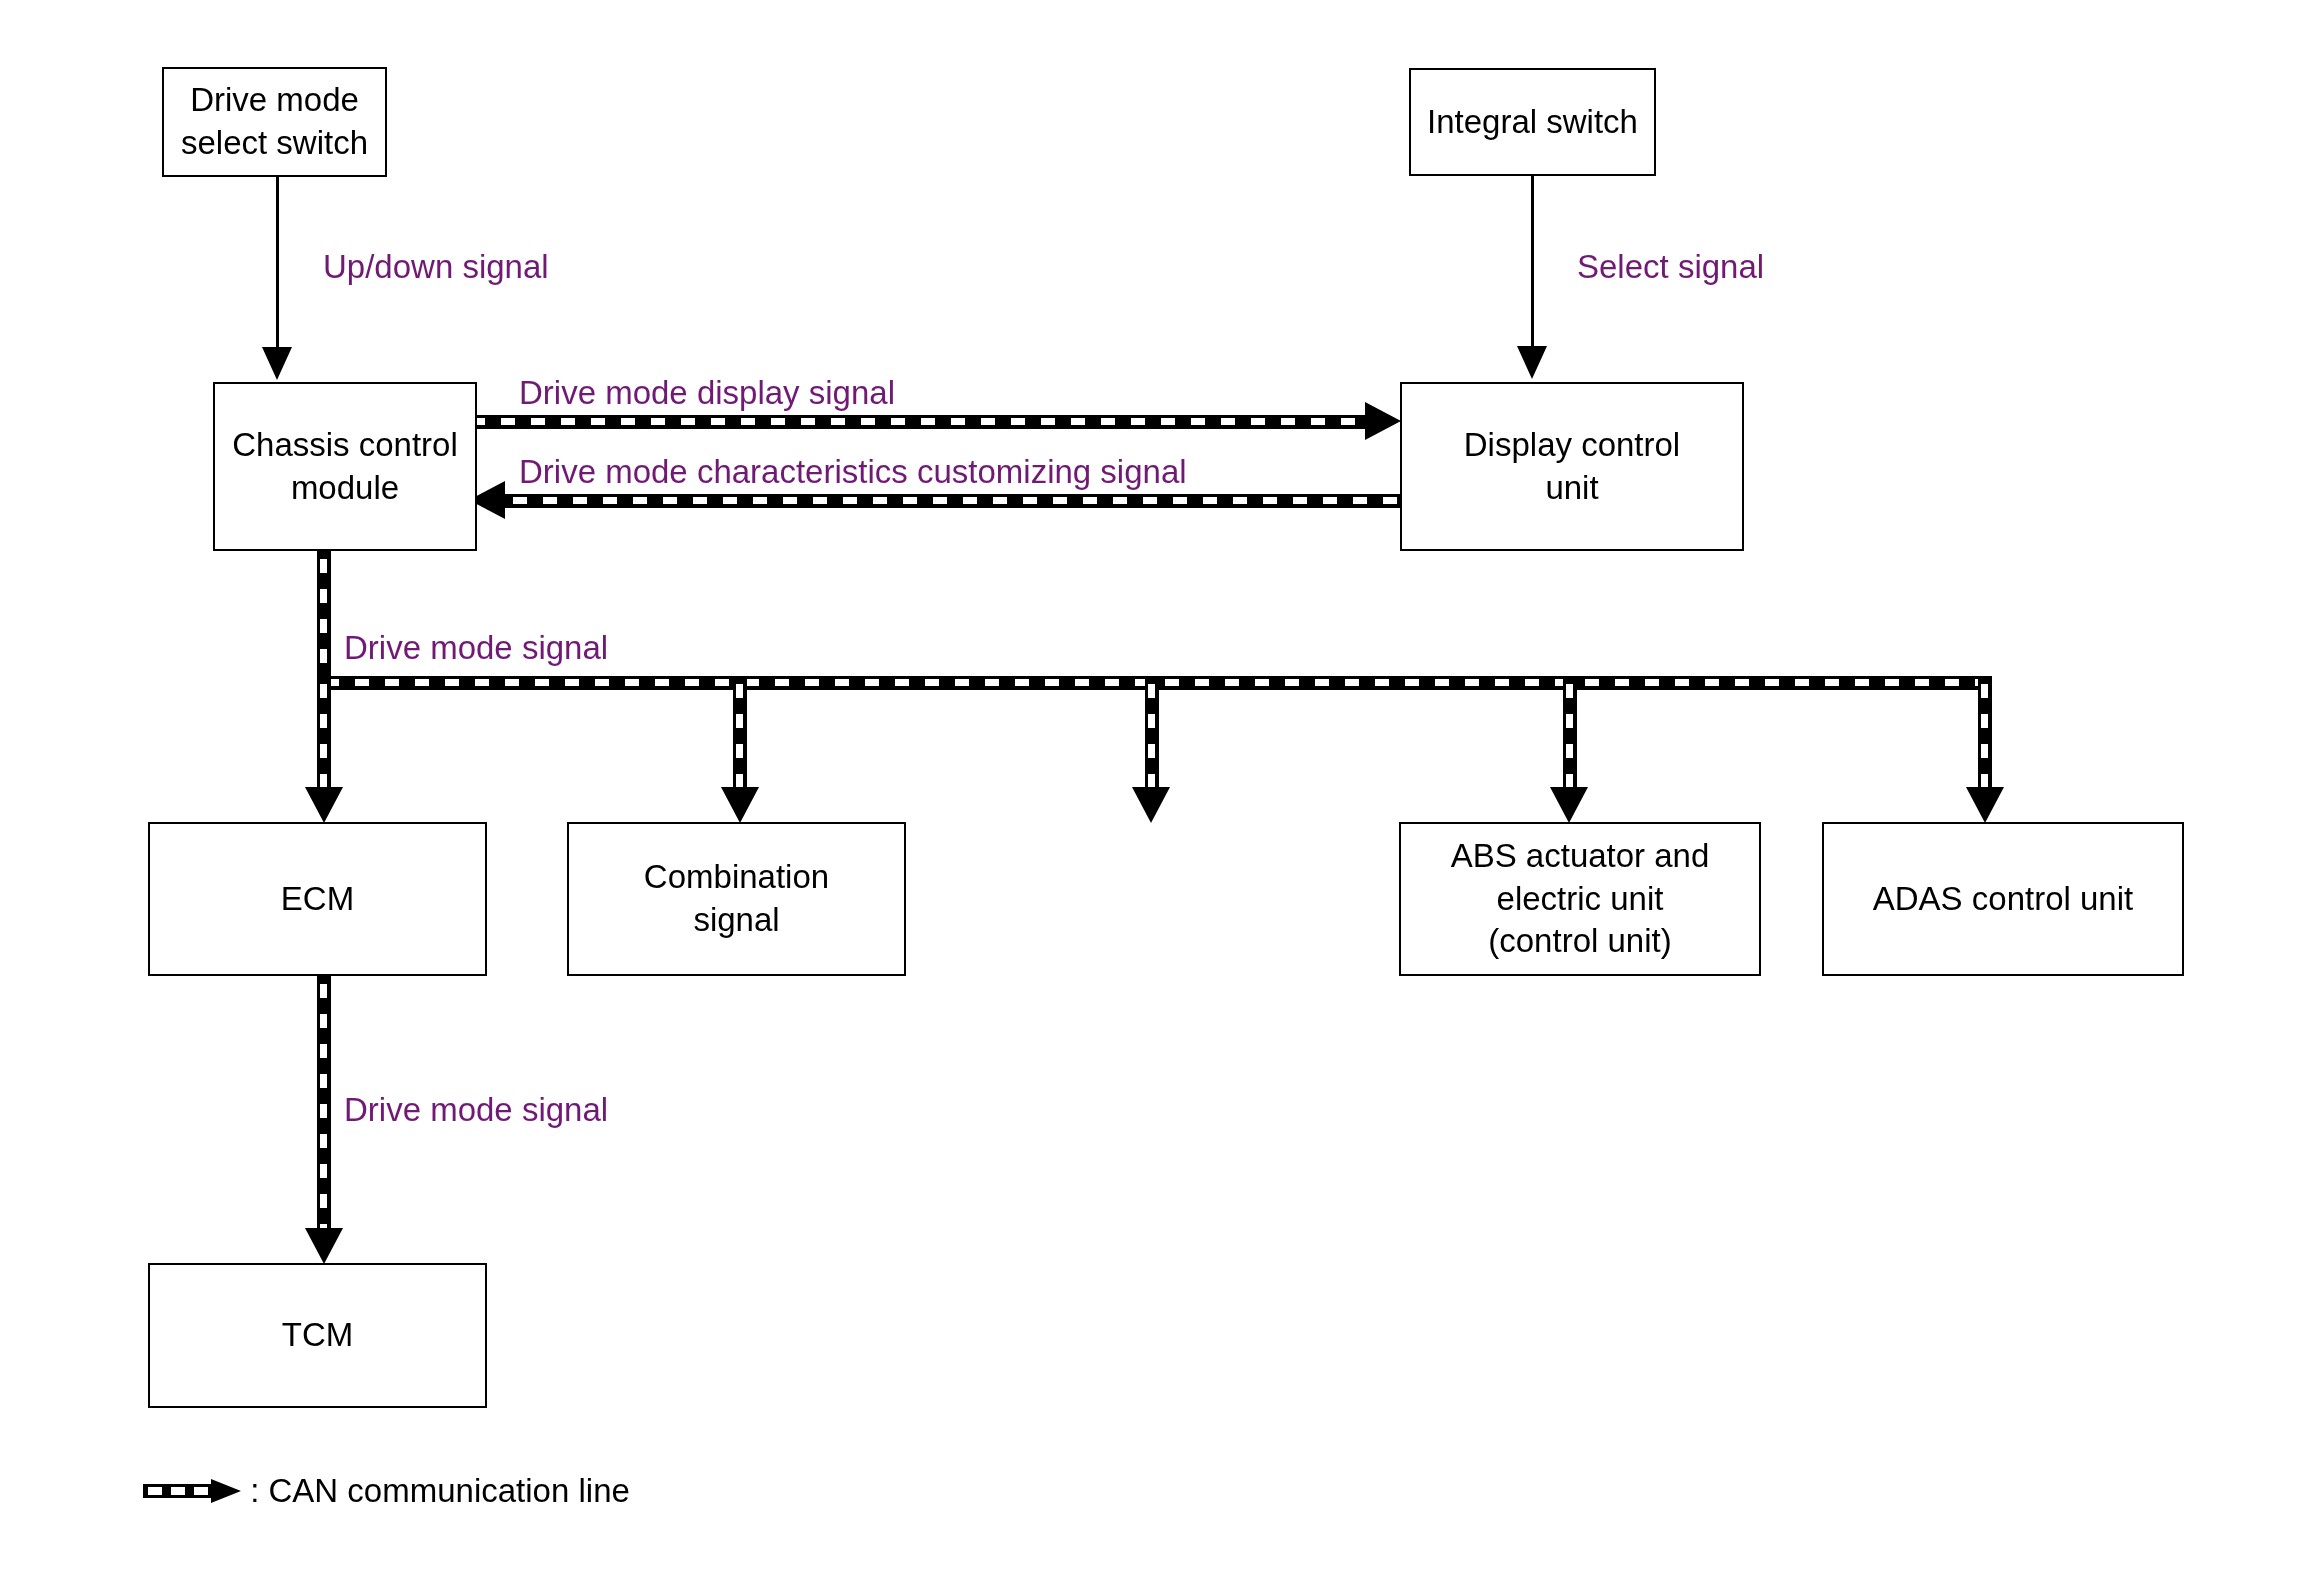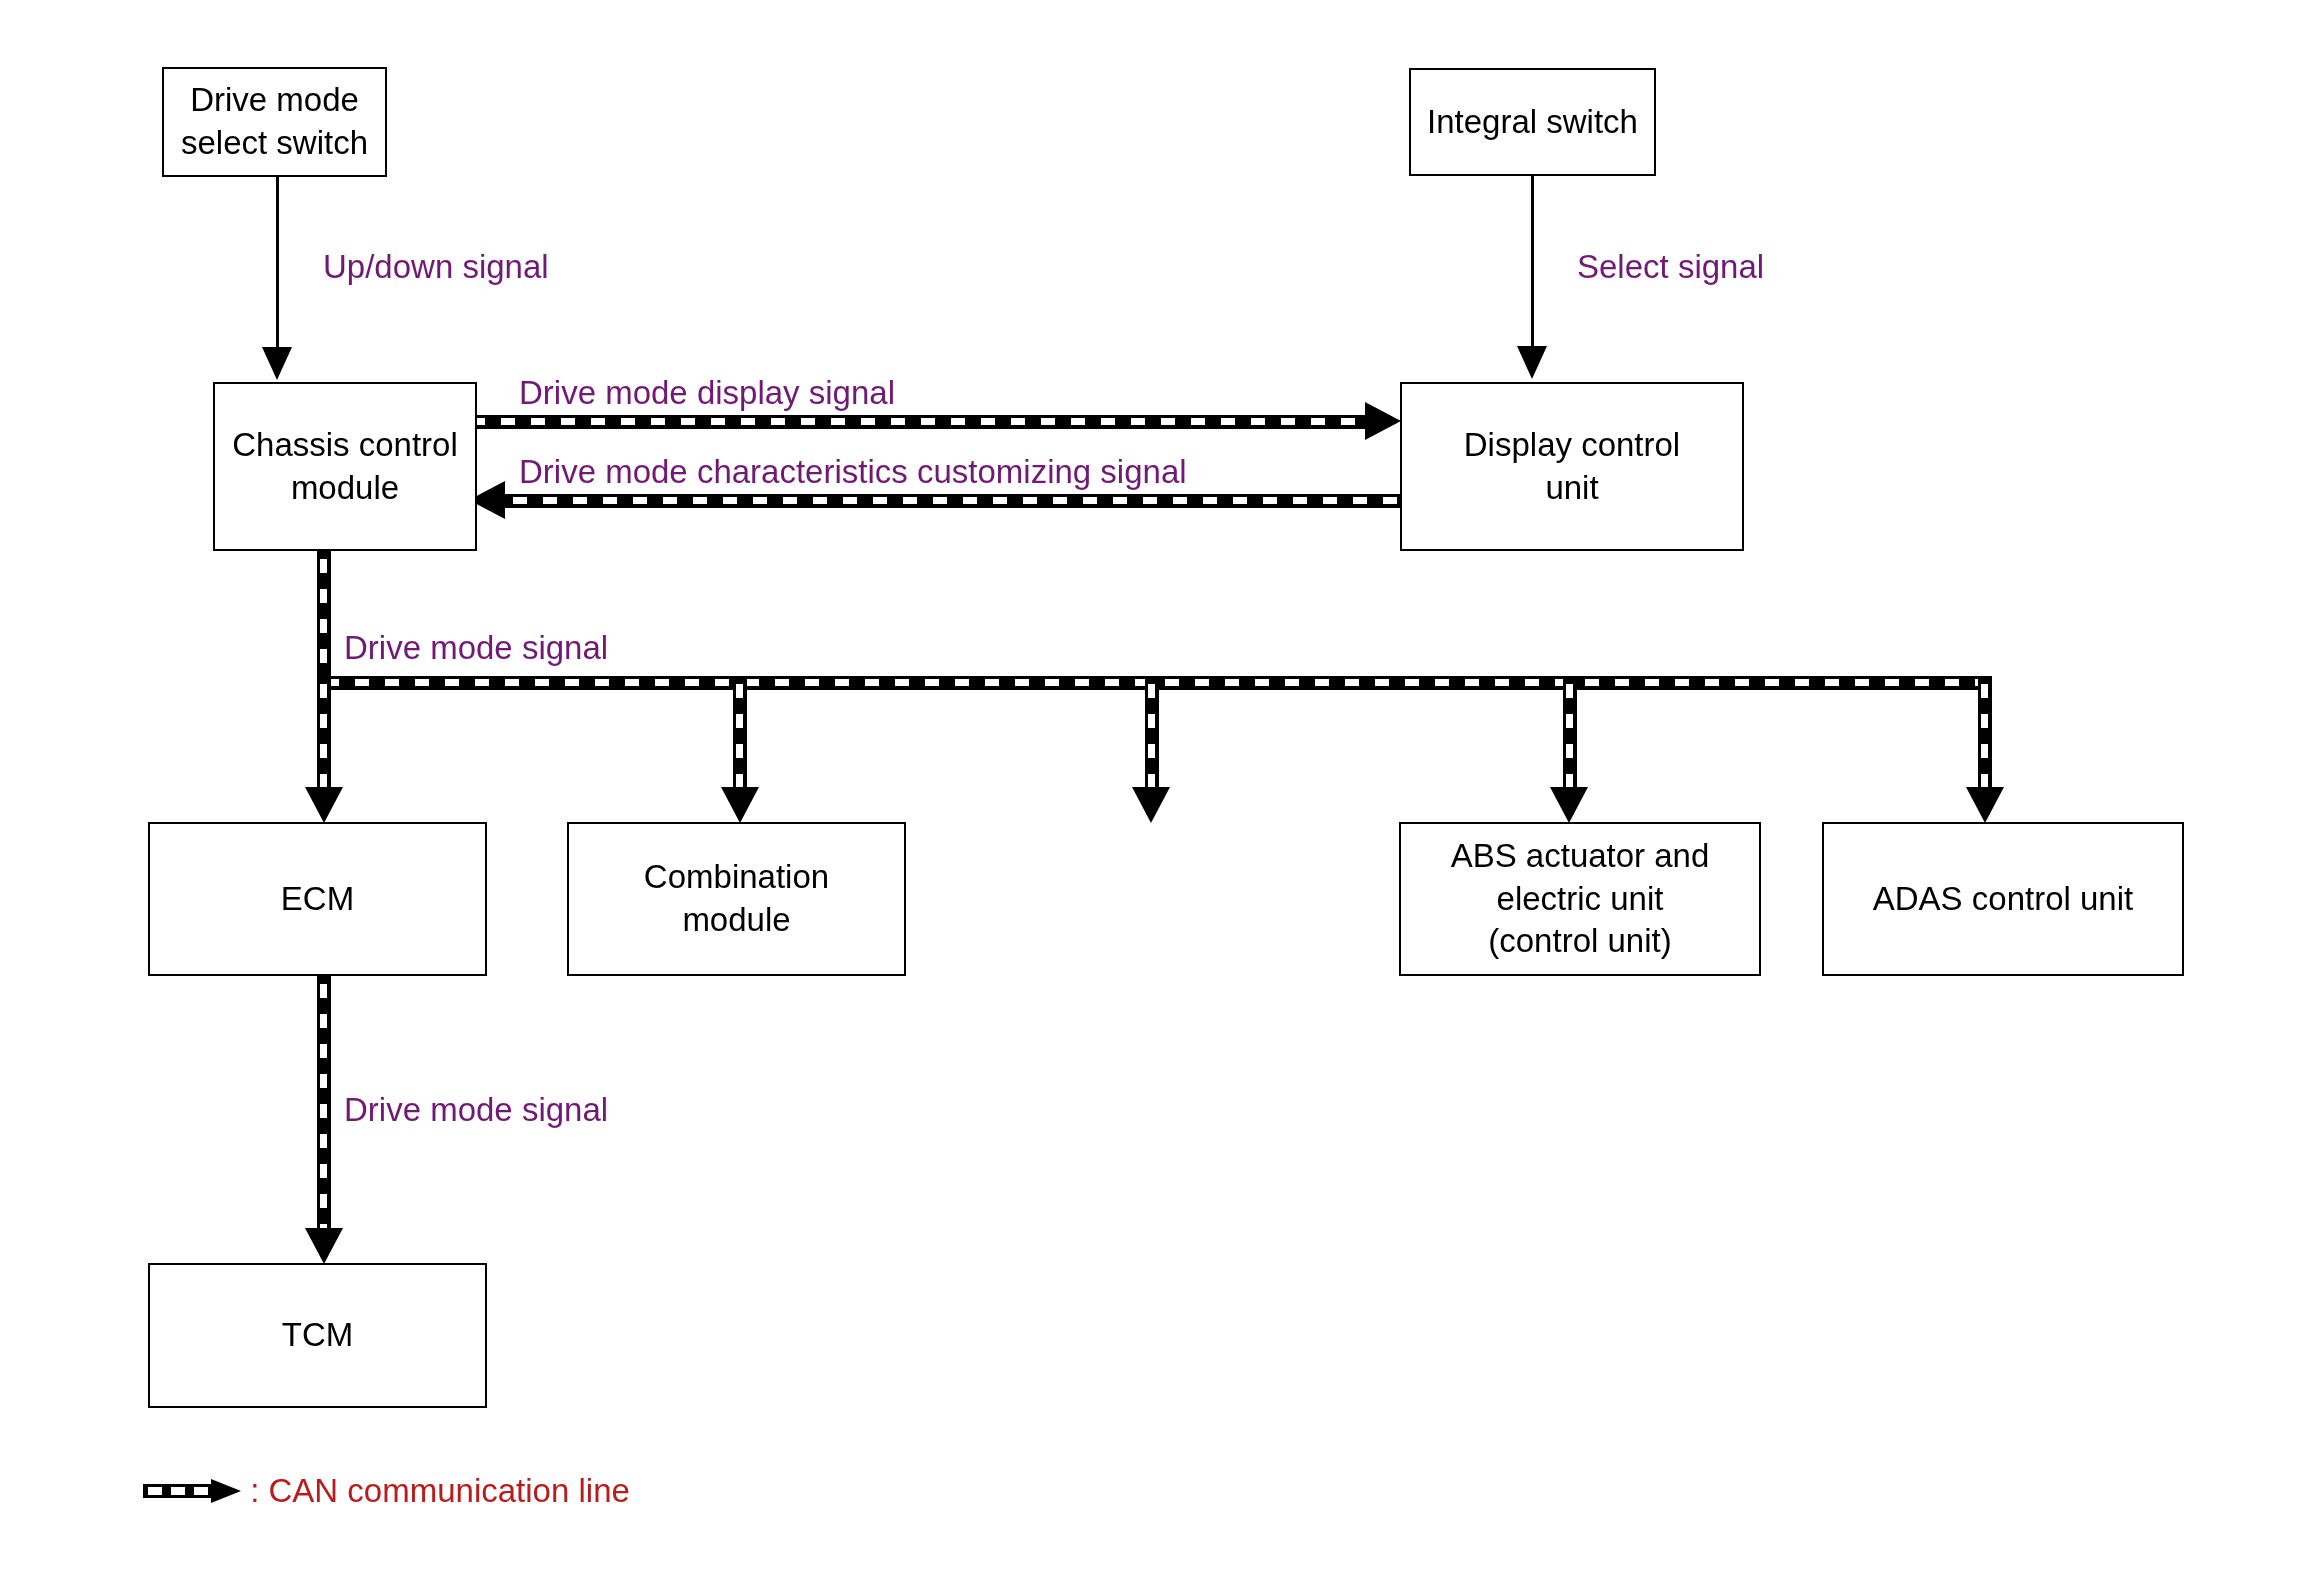--- a/index.html
+++ b/index.html
@@ -115,21 +115,21 @@
       #ffffff 0px, #ffffff 13.8px, #000000 13.8px, #000000 23px);
   }
   .legend-sym .head {
     position:absolute; left:68px; top:0;
     width:0; height:0;
     border-top:12px solid transparent;
     border-bottom:12px solid transparent;
     border-left:30px solid #000000;
   }
   .legend-text {
-    font-size:33px; color:#b91c1c; margin-left:9.2px;
+    font-size:33px; color:#000000; margin-left:9.2px;
     font-family:"Liberation Sans", sans-serif; white-space:nowrap;
   }
 </style>
 </head>
 <body>
 
 <div id="stage">
 
   <div class="node" style="left:162px; top:67px; width:225px; height:110px;">Drive mode
 select switch</div>
@@ -173,21 +173,21 @@
 
   <div class="can-v" style="left:1563px; top:676px; height:113px;"></div>
   <div class="can-arrow-down" style="left:1550px; top:787px;"></div>
 
   <div class="can-v" style="left:1978px; top:676px; height:113px;"></div>
   <div class="can-arrow-down" style="left:1966px; top:787px;"></div>
 
   <div class="node" style="left:148px; top:822px; width:339px; height:154px;">ECM</div>
 
   <div class="node" style="left:567px; top:822px; width:339px; height:154px;">Combination
-module</div>
+signal</div>
 
 
   <div class="node" style="left:1399px; top:822px; width:362px; height:154px;">ABS actuator and
 electric unit
 (control unit)</div>
 
   <div class="node" style="left:1822px; top:822px; width:362px; height:154px;">ADAS control unit</div>
 
   <div class="can-v" style="left:317px; top:976px; height:254px;"></div>
   <div class="can-arrow-down" style="left:305px; top:1228px;"></div>

